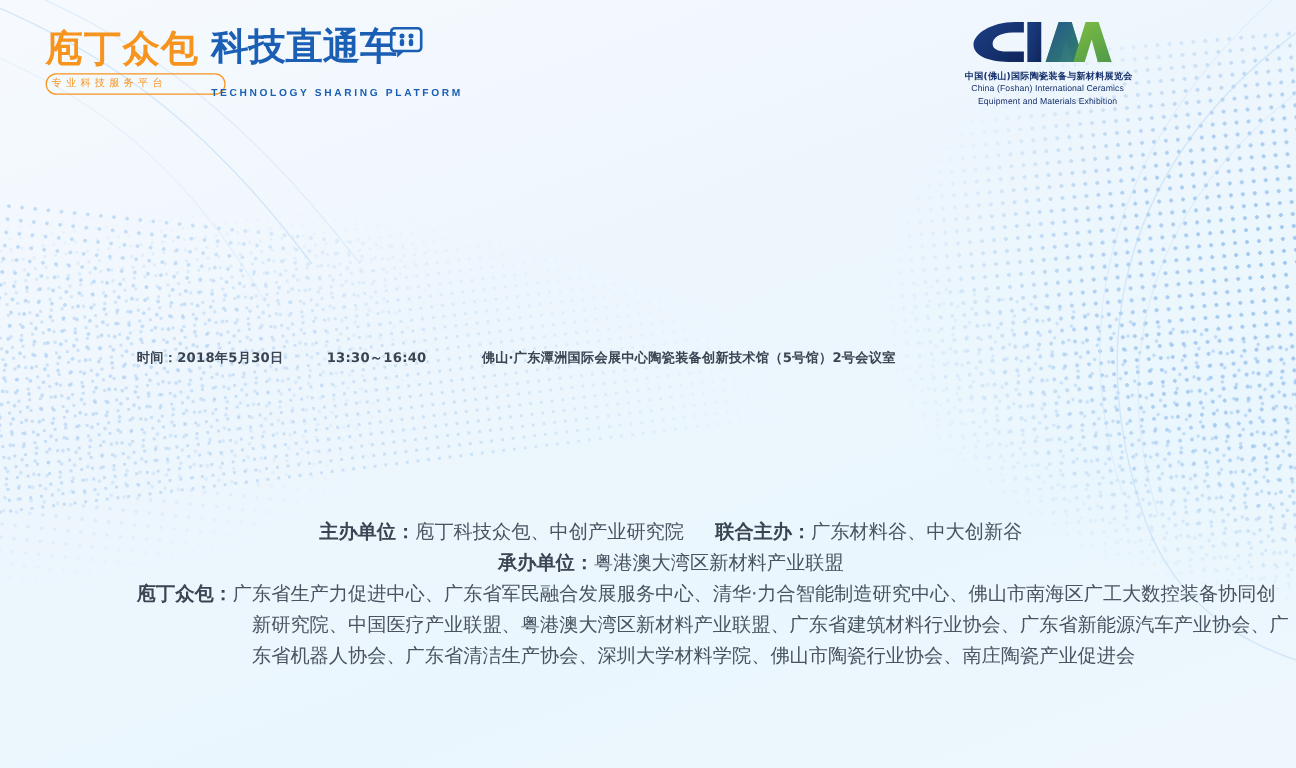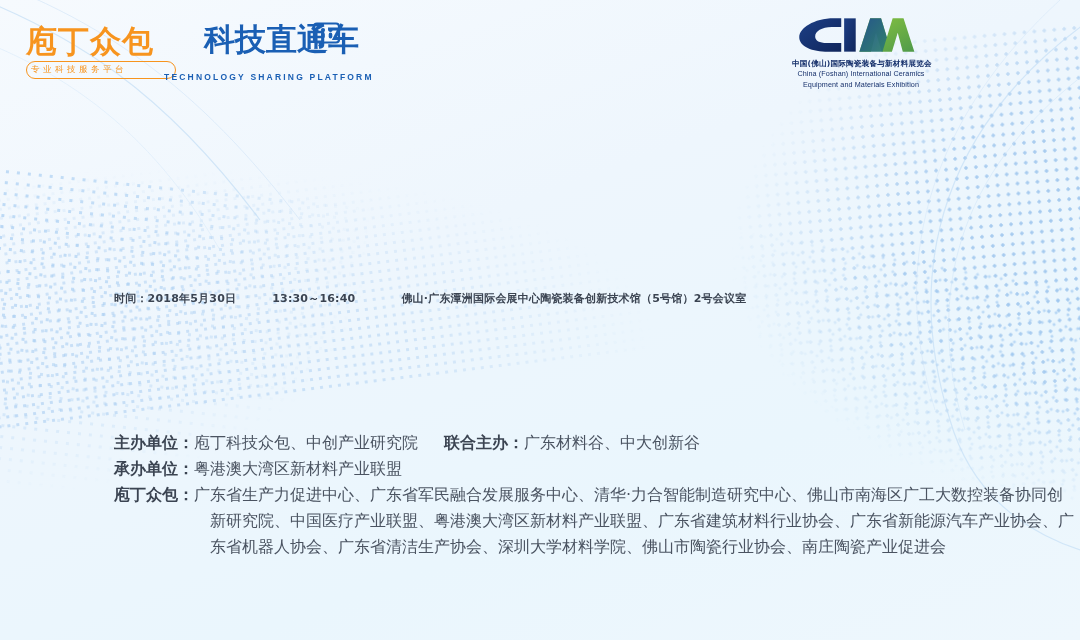--- a/index.html
+++ b/index.html
@@ -53,40 +53,40 @@
             mask-image:radial-gradient(ellipse 110% 90% at 100% 10%, #000 0%, rgba(0,0,0,.7) 40%, rgba(0,0,0,0) 72%);
     transform:rotate(10deg);
   }
   .swoosh{
     position:absolute;pointer-events:none;opacity:.75;
   }
   .swoosh.s1{left:-40px;top:-30px;width:520px;height:300px;}
   .swoosh.s2{right:0;top:0;width:460px;height:560px;}
 
   
-  .logobar{position:absolute;left:4px;top:0;width:948px;height:100px;}
+  .logobar{position:absolute;left:16px;top:0;width:948px;height:100px;}
 
   .logo-pd{position:absolute;left:22px;top:24px;width:150px;}
   .logo-pd .cn{
     font-family:"DejaVu Sans",sans-serif;
     font-size:31px;line-height:34px;font-weight:bold;letter-spacing:1px;
     color:#f7941e;white-space:nowrap;
   }
   .logo-pd .sub{
     margin-top:3px;border:1px solid #f7941e;border-radius:9px;
     color:#f7941e;font-size:8.5px;letter-spacing:3.5px;
     text-align:left;padding:1.5px 2px 2px 4px;white-space:nowrap;
     font-family:"DejaVu Sans",sans-serif;
   }
 
   .logo-tsp{position:absolute;left:160px;top:22px;width:185px;}
   .logo-tsp .cn{
     font-family:"DejaVu Sans",sans-serif;
     font-size:31px;line-height:34px;font-weight:bold;letter-spacing:0px;
-    color:#1a5fb4;white-space:nowrap;margin-left:40px;
+    color:#1a5fb4;white-space:nowrap;
   }
   .logo-tsp .sub{
     margin-top:16px;color:#1a5fb4;font-size:8.5px;font-weight:bold;
     letter-spacing:2.2px;white-space:nowrap;
     font-family:"Liberation Sans",sans-serif;
   }
   .chat-bubble{
     position:absolute;left:155px;top:-2px;width:30px;height:27px;
   }
 
@@ -155,21 +155,21 @@
   }
   .meta .gap-a{display:inline-block;width:36px;}
   .meta .gap-b{display:inline-block;width:46px;}
 
   
   .orgs{
     position:absolute;left:114px;top:430px;width:890px;
     font-family:"DejaVu Sans",sans-serif;
     color:#4a5361;font-size:16px;line-height:26px;
   }
-  .orgs .row{white-space:nowrap;}
+  .orgs .row{white-space:nowrap;text-align:center;}
   .orgs .lbl{font-weight:bold;color:#3b4452;}
   .orgs .spacer{display:inline-block;width:26px;}
   .orgs .hang{
     padding-left:96px;text-indent:-96px;white-space:normal;
     width:866px;
   }
 </style>
 </head>
 <body>
 

